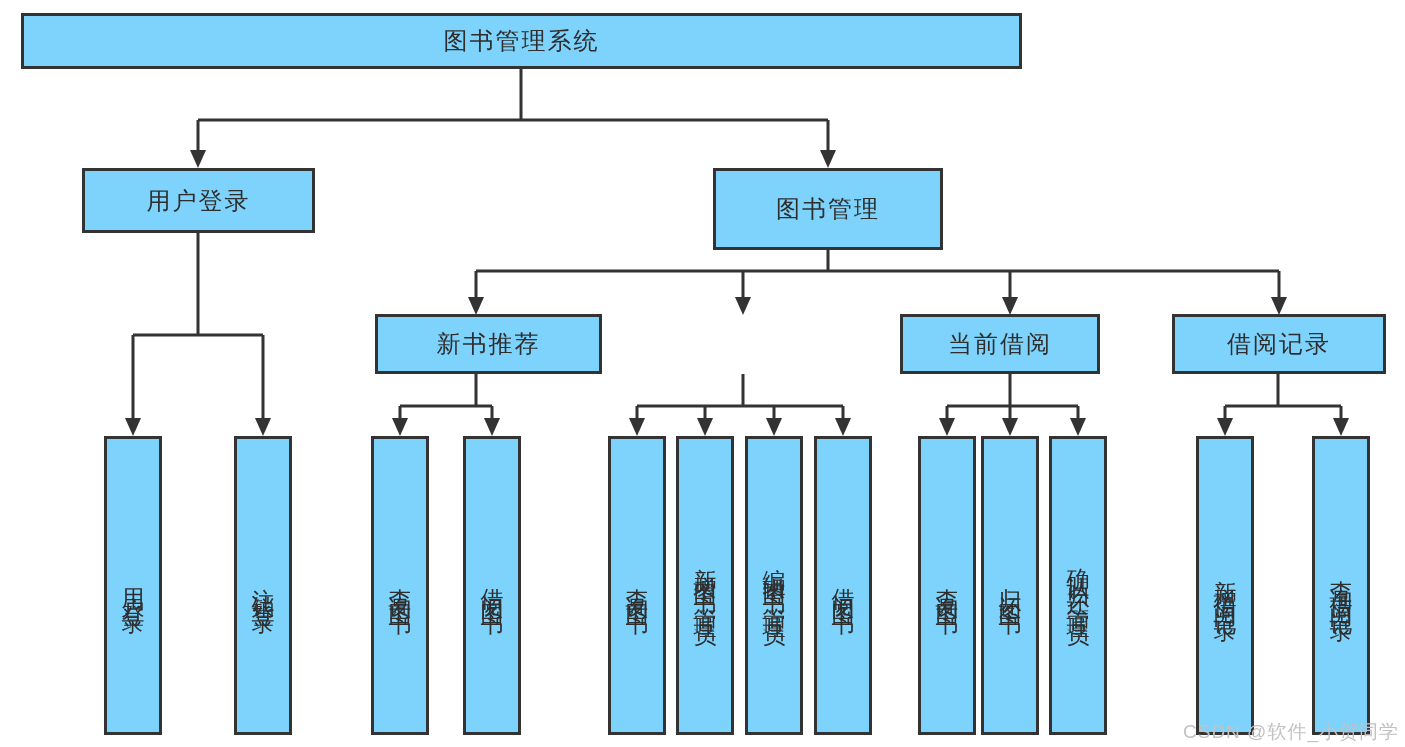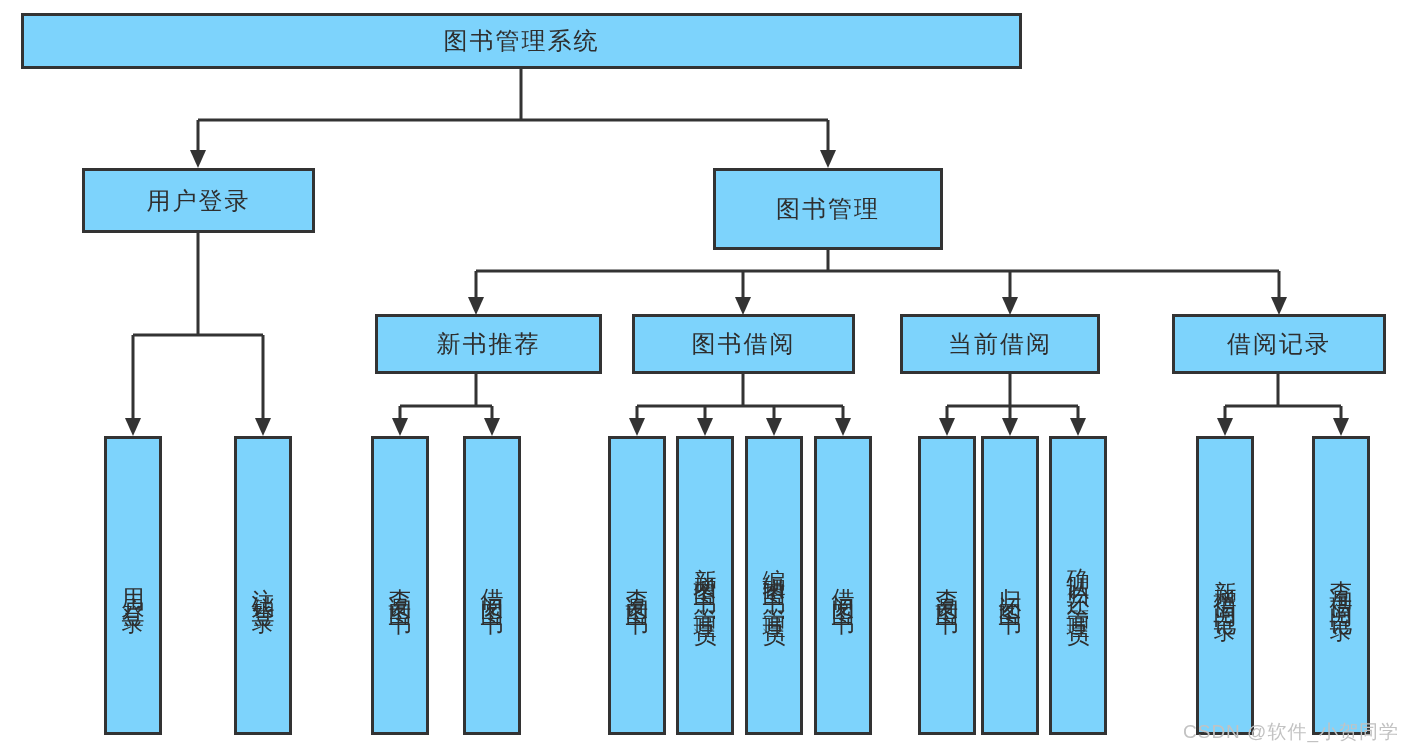--- a/index.html
+++ b/index.html
@@ -93,21 +93,20 @@
       <polygon points="1333,418 1349,418 1341,436"></polygon>
     </g>
   </svg>
 
   <div id="root" class="node h">图书管理系统</div>
 
   <div id="ul" class="node h">用户登录</div>
   <div id="bm" class="node h">图书管理</div>
 
   <div id="l3a" class="node h">新书推荐</div>
-  <div id="l3b" class="node h">图书借阅</div>
   <div id="l3c" class="node h">当前借阅</div>
   <div id="l3d" class="node h">借阅记录</div>
 
   <div id="f1" class="node leaf">用户登录</div>
   <div id="f2" class="node leaf">注销登录</div>
 
   <div id="f3" class="node leaf">查询图书</div>
   <div id="f4" class="node leaf">借阅图书</div>
 
   <div id="f5" class="node leaf">查询图书</div>

